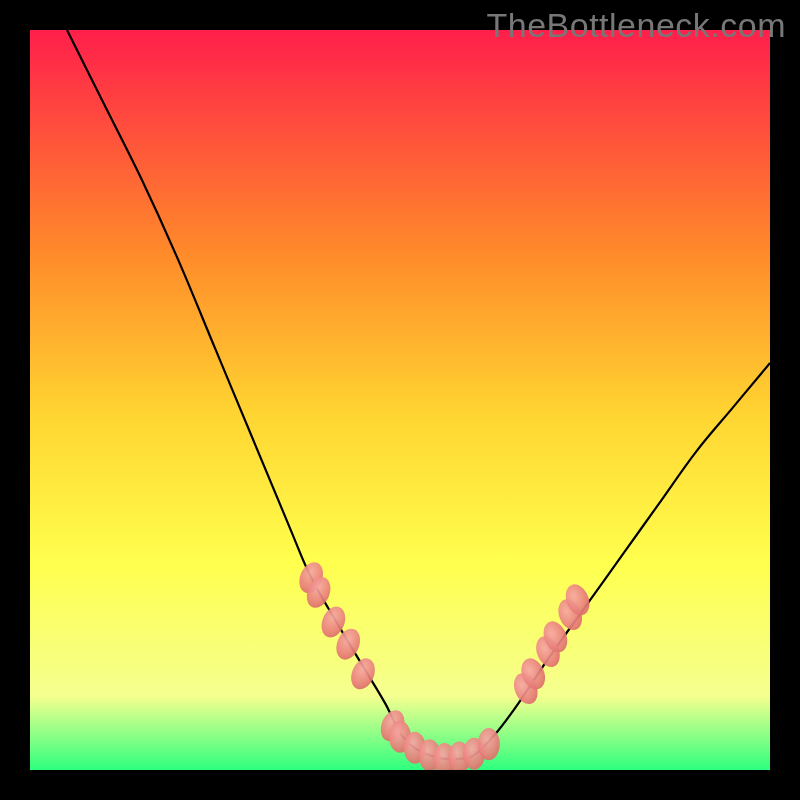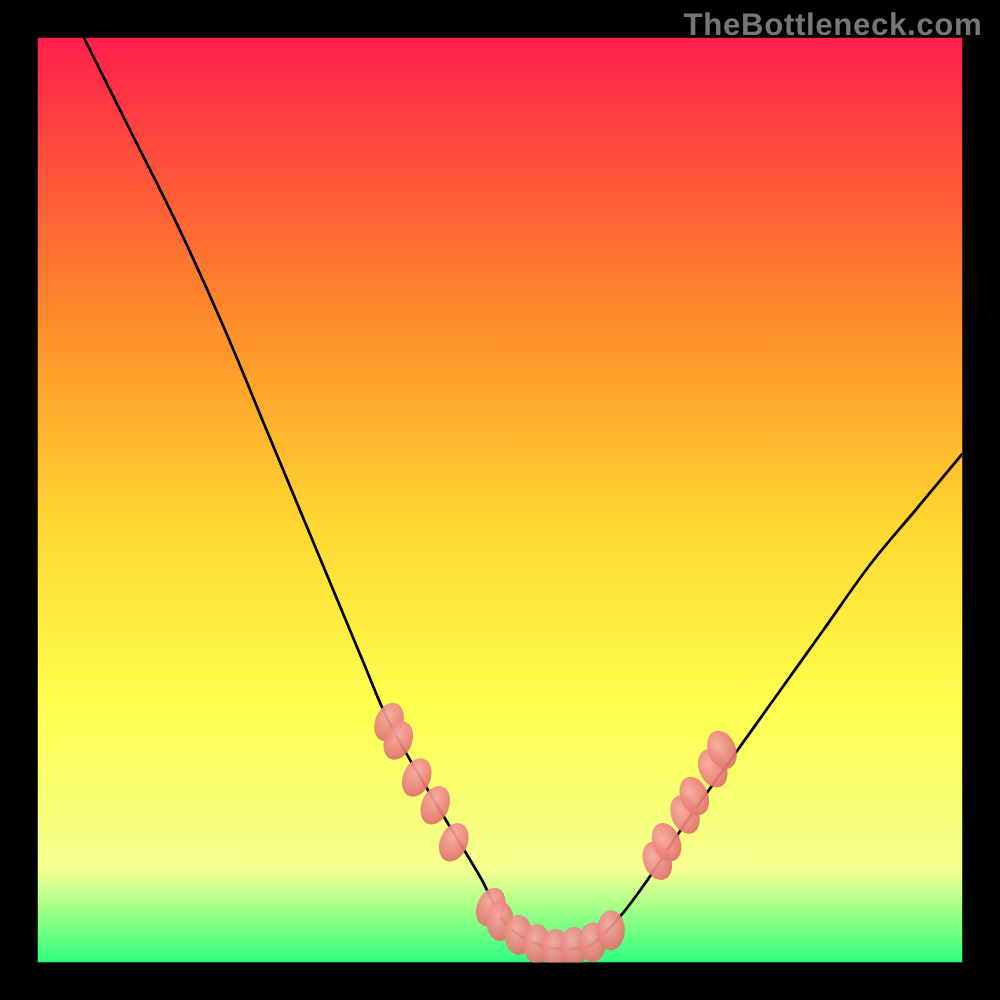--- a/index.html
+++ b/index.html
@@ -15,22 +15,22 @@
     position: relative;
     width: 800px;
     height: 800px;
     background: #000;
   }
   .watermark {
     position: absolute;
     top: 6px;
     right: 14px;
     color: #777;
-    font-size: 25px;
-    font-weight: 700;
+    font-size: 34px;
+    font-weight: 400;
     letter-spacing: 0.5px;
     z-index: 5;
     user-select: none;
   }
   .plot {
     position: absolute;
     left: 30px;
     top: 30px;
     width: 740px;
     height: 740px;

